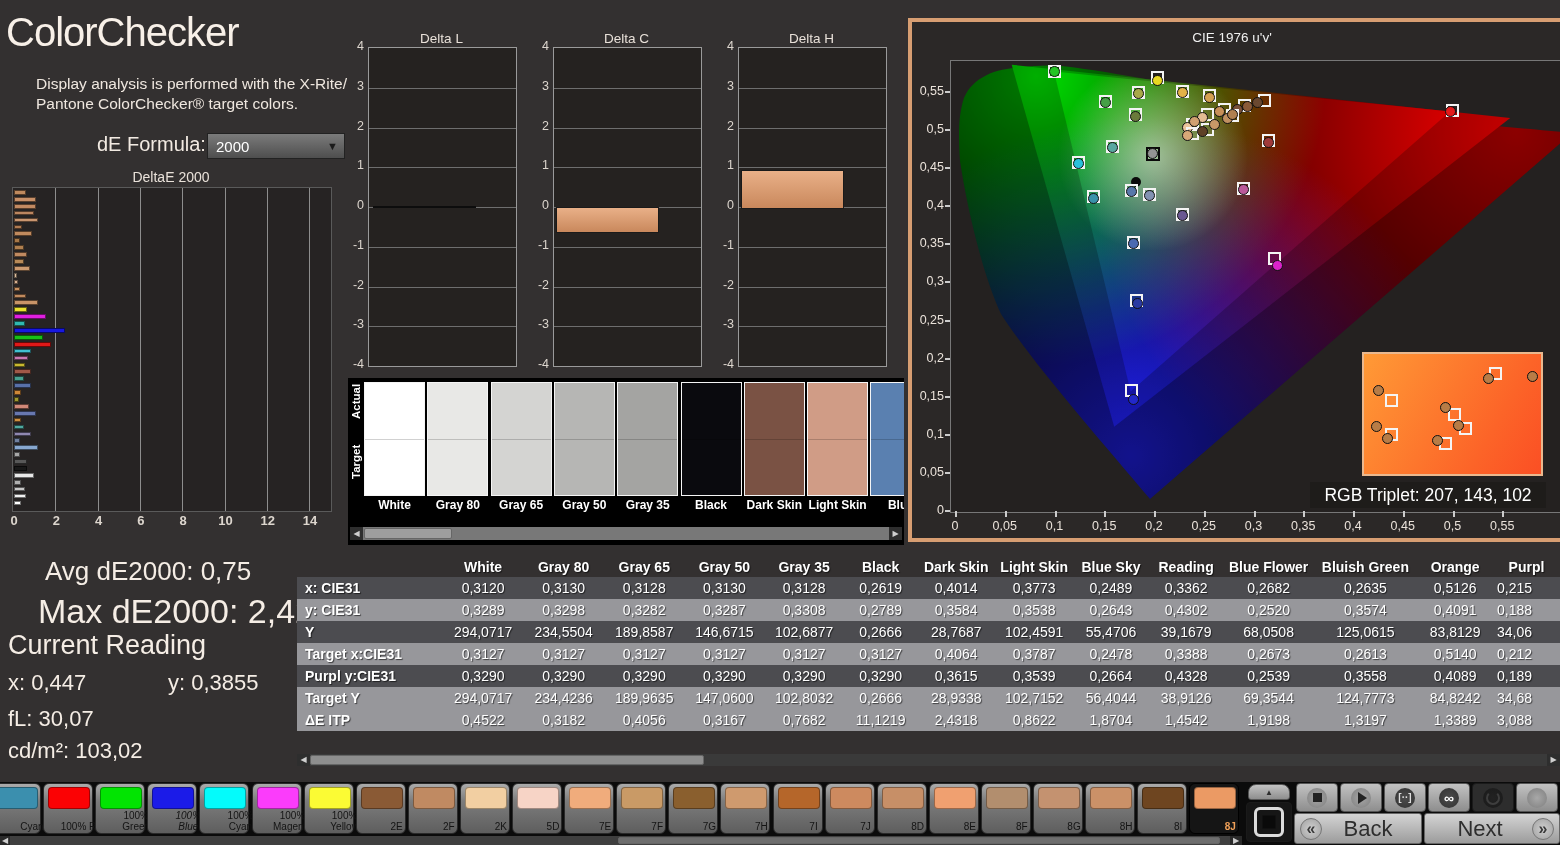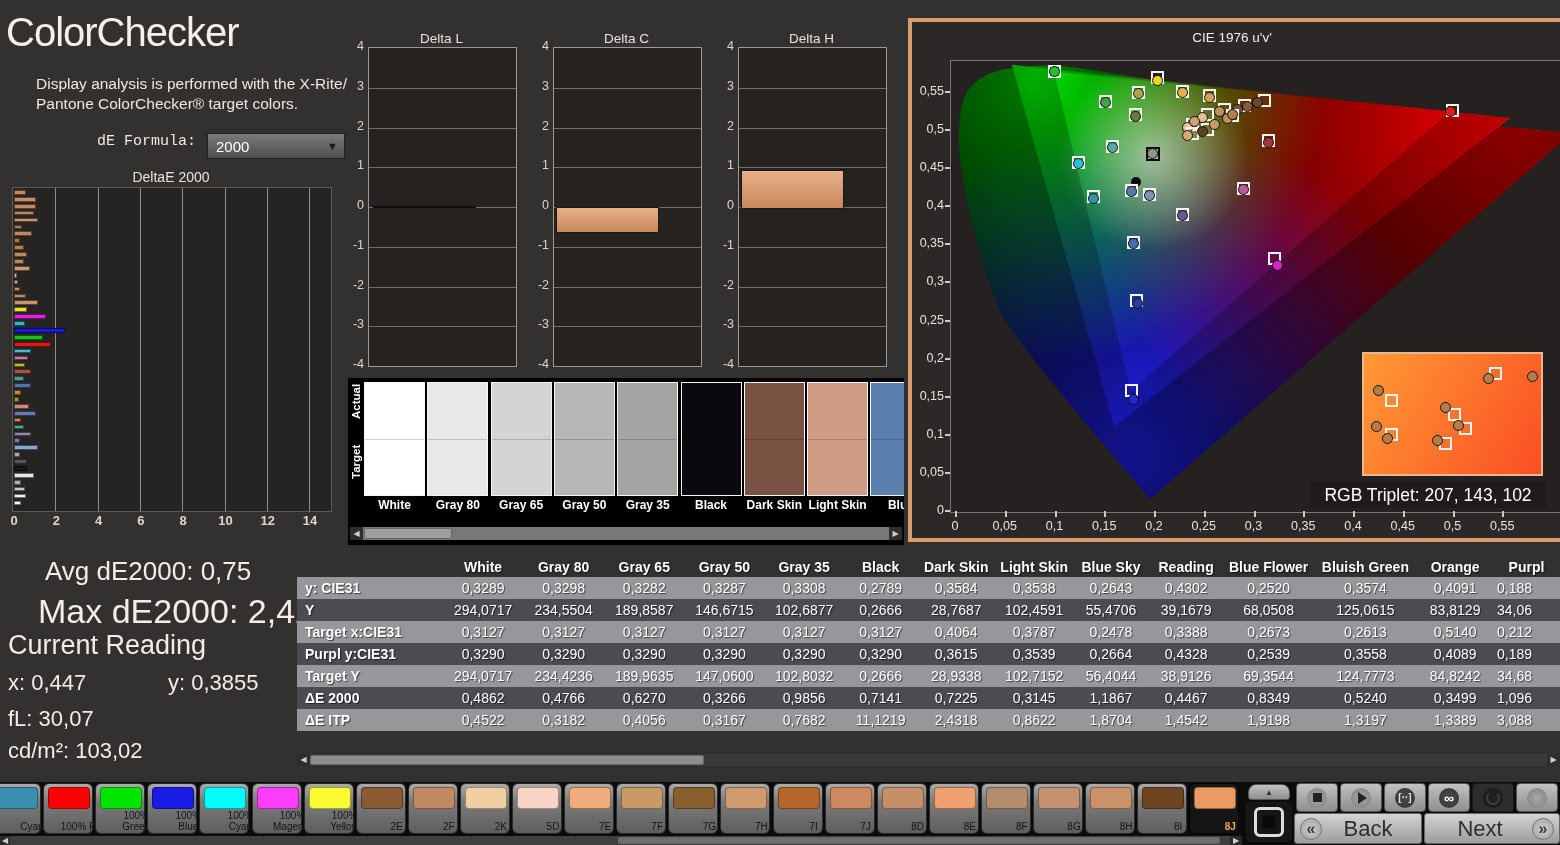--- a/index.html
+++ b/index.html
@@ -2,21 +2,21 @@
 <html><head>
 <meta charset="utf-8">
 <style>
   html,body{margin:0;padding:0;}
   body{width:1560px;height:845px;position:relative;overflow:hidden;background:#333030;
        font-family:"Liberation Sans",sans-serif;color:#f2eae2;}
   .abs{position:absolute;}
   
   #title{left:6px;top:10px;font-size:40px;color:#f8f0e8;letter-spacing:-1px;}
   #desc{left:36px;top:74px;font-size:15.5px;line-height:20px;color:#efe7df;}
-  #de-label{left:97px;top:133px;font-size:15px;font-family:Liberation Mono, monospace;}
+  #de-label{left:97px;top:133px;font-size:20px;}
   #de-select{left:207px;top:133px;width:138px;height:26px;background:linear-gradient(#7b7b7b,#4e4e4e);
              border:1px solid #222;color:#fff;font-size:15px;line-height:26px;padding-left:8px;box-sizing:border-box;}
   #de-select .arr{position:absolute;right:6px;top:0;font-size:11px;color:#1a1a1a;line-height:24px;}
   
   #deltae-title{left:12px;top:169px;width:318px;text-align:center;font-size:14px;color:#e9e1d9;}
   #deltae-chart{left:12px;top:187px;width:318px;height:323px;background:#262323;border:1px solid #5a5a5a;overflow:hidden;}
   .vgrid{position:absolute;top:0;bottom:0;width:1px;background:#8d8d8d;}
   .debar{position:absolute;left:1px;border:1px solid rgba(0,0,0,.55);box-sizing:border-box;}
   #deltae-xlabels{left:12px;top:513px;width:318px;height:16px;}
   .dexl{position:absolute;top:0;width:30px;margin-left:-15px;text-align:center;font-size:13px;font-weight:bold;color:#ddd6ce;}
@@ -515,20 +515,37 @@
           <th>Light Skin</th>
           <th>Blue Sky</th>
           <th>Reading</th>
           <th>Blue Flower</th>
           <th>Bluish Green</th>
           <th>Orange</th>
           <th>Purpl</th>
         </tr>
       </thead>
       <tbody>
+        <tr class="dark">
+          <td class="rowlab">x: CIE31</td>
+          <td>0,3120</td>
+          <td>0,3130</td>
+          <td>0,3128</td>
+          <td>0,3130</td>
+          <td>0,3128</td>
+          <td>0,2619</td>
+          <td>0,4014</td>
+          <td>0,3773</td>
+          <td>0,2489</td>
+          <td>0,3362</td>
+          <td>0,2682</td>
+          <td>0,2635</td>
+          <td>0,5126</td>
+          <td class="lastcol">0,215</td>
+        </tr>
         <tr class="light">
           <td class="rowlab">y: CIE31</td>
           <td>0,3289</td>
           <td>0,3298</td>
           <td>0,3282</td>
           <td>0,3287</td>
           <td>0,3308</td>
           <td>0,2789</td>
           <td>0,3584</td>
           <td>0,3538</td>
@@ -600,37 +617,20 @@
           <td>0,2666</td>
           <td>28,9338</td>
           <td>102,7152</td>
           <td>56,4044</td>
           <td>38,9126</td>
           <td>69,3544</td>
           <td>124,7773</td>
           <td>84,8242</td>
           <td class="lastcol">34,68</td>
         </tr>
-        <tr class="dark">
-          <td class="rowlab">ΔE 2000</td>
-          <td>0,4862</td>
-          <td>0,4766</td>
-          <td>0,6270</td>
-          <td>0,3266</td>
-          <td>0,9856</td>
-          <td>0,7141</td>
-          <td>0,7225</td>
-          <td>0,3145</td>
-          <td>1,1867</td>
-          <td>0,4467</td>
-          <td>0,8349</td>
-          <td>0,5240</td>
-          <td>0,3499</td>
-          <td class="lastcol">1,096</td>
-        </tr>
         <tr class="light">
           <td class="rowlab">ΔE ITP</td>
           <td>0,4522</td>
           <td>0,3182</td>
           <td>0,4056</td>
           <td>0,3167</td>
           <td>0,7682</td>
           <td>11,1219</td>
           <td>2,4318</td>
           <td>0,8622</td>
@@ -657,21 +657,21 @@
         <div class="tlabel">Cyan</div>
       </div>
       <div class="tile" style="left: 43.1px;">
         <div class="chip" style="background: rgb(251, 2, 4);"></div>
         <div class="tlabel">100% Red</div>
       </div>
       <div class="tile" style="left: 95.2px;">
         <div class="chip" style="background: rgb(2, 228, 2);"></div>
         <div class="tlabel">100% Green</div>
       </div>
-      <div class="tile" style="left: 147.3px;">
+      <div class="tile" style="left: 147.3px; font-style: italic;">
         <div class="chip" style="background: rgb(27, 27, 232);"></div>
         <div class="tlabel">100% Blue</div>
       </div>
       <div class="tile" style="left: 199.4px;">
         <div class="chip" style="background: rgb(4, 251, 251);"></div>
         <div class="tlabel">100% Cyan</div>
       </div>
       <div class="tile" style="left: 251.5px;">
         <div class="chip" style="background: rgb(251, 60, 251);"></div>
         <div class="tlabel">100% Magenta</div>

